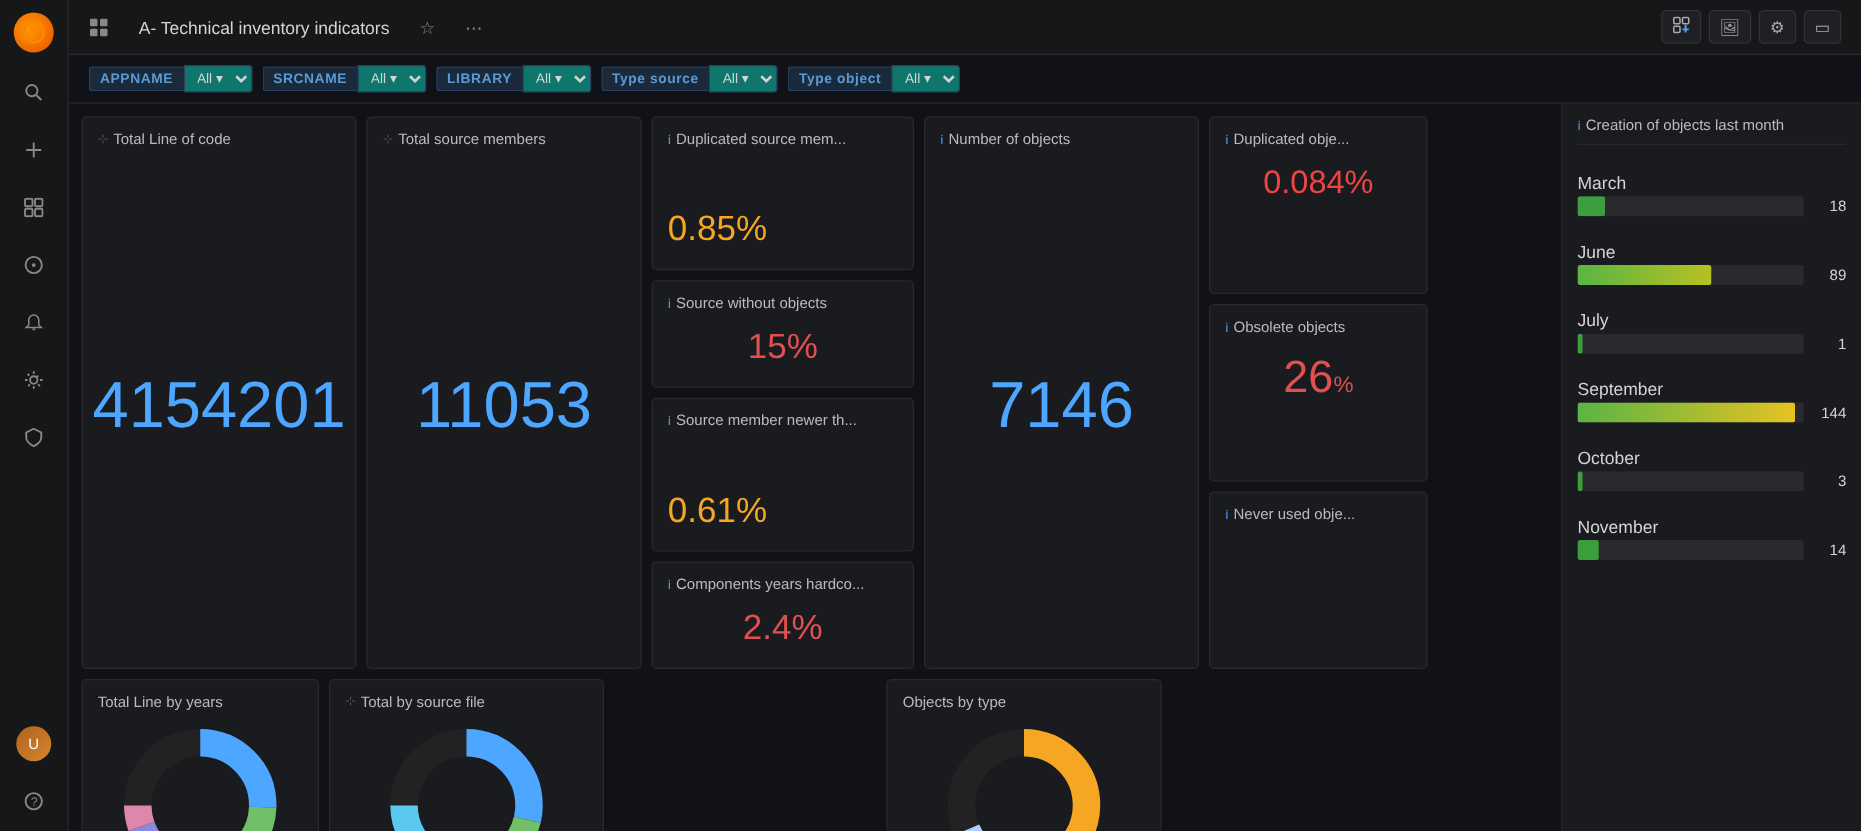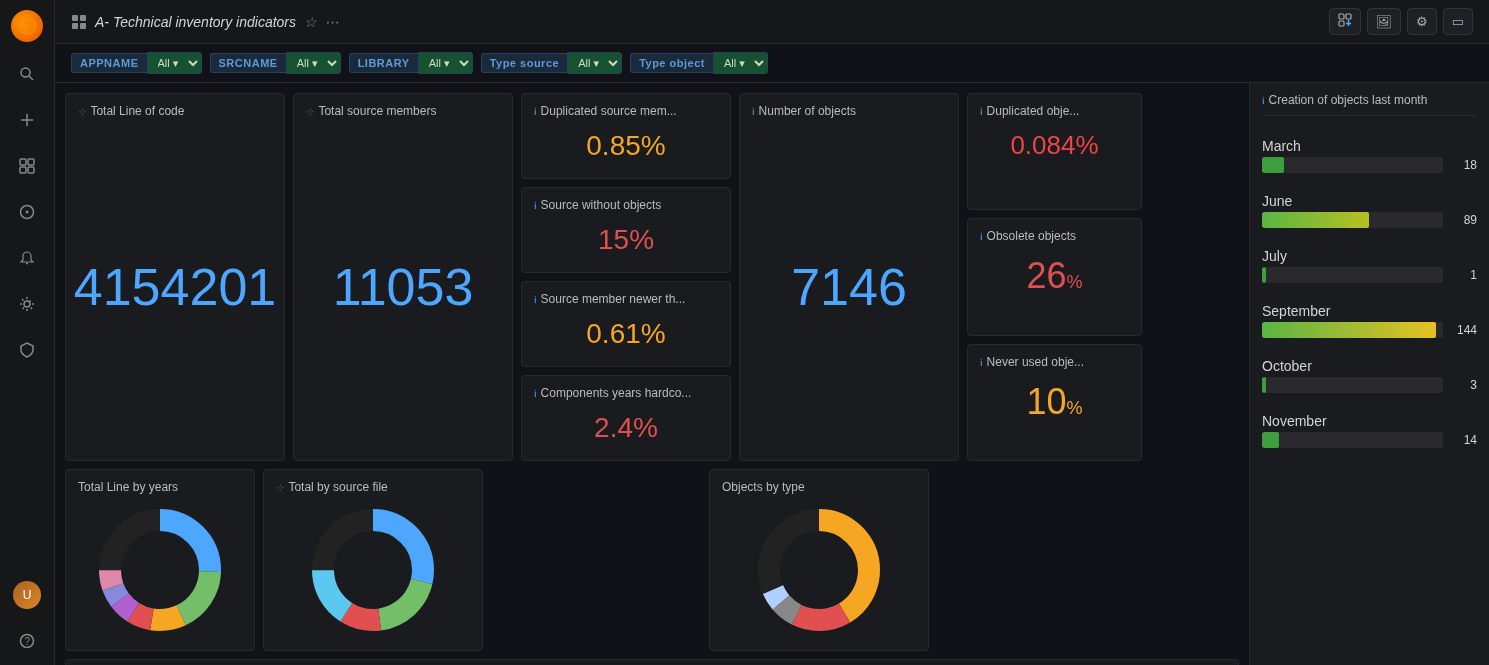--- a/index.html
+++ b/index.html
@@ -67,25 +67,24 @@
       display: flex;
       align-items: center;
       padding: 8px 16px;
       border-bottom: 1px solid #2a2a2e;
       background: #161719;
       gap: 12px;
     }
     .topbar-title {
       display: flex;
       align-items: center;
-      gap: 8px;
+      gap: 24px;
       font-size: 14px;
       color: #d4d4d4;
       flex: 1;
-      font-style: italic;
     }
     .topbar-actions { display: flex; gap: 6px; margin-left: auto; }
     .topbar-btn {
       background: #1f2025;
       border: 1px solid #333;
       color: #aaa;
       padding: 4px 8px;
       border-radius: 4px;
       cursor: pointer;
       font-size: 13px;
@@ -111,21 +110,21 @@
       color: #5b9bd5;
       padding: 3px 8px;
       font-size: 11px;
       font-weight: bold;
       border: 1px solid #2a4060;
       border-right: none;
       border-radius: 3px 0 0 3px;
       letter-spacing: 0.5px;
     }
     .filter-select {
-      background: #14532d;
+      background: #0f766e;
       color: #d4d4d4;
       border: 1px solid #2a4060;
       padding: 3px 6px;
       border-radius: 0 3px 3px 0;
       font-size: 11px;
       cursor: pointer;
     }
 
     
     .content {
@@ -199,22 +198,22 @@
       flex-direction: column;
       gap: 8px;
       width: 175px;
       flex-shrink: 0;
     }
 
     .stat-value-yellow {
       color: #f5a623;
       font-size: 28px;
       font-weight: 300;
-      text-align: center;
       padding: 6px 0;
+      margin-top: 37px;
     }
     .stat-value-red {
       color: #e05050;
       font-size: 28px;
       font-weight: 300;
       text-align: center;
       padding: 6px 0;
     }
     .stat-value-green {
       color: #ef4444;
@@ -510,23 +509,20 @@
             <div class="stat-value-red" style="font-size:36px;">
               <span>26</span><span style="font-size:18px;">%</span>
             </div>
           </div>
 
           <div class="card" style="flex:1;">
             <div class="card-header">
               <span style="color:#4da6ff;font-size:10px;">ℹ</span>
               <span>Never used obje...</span>
             </div>
-            <div class="stat-value-yellow" style="font-size:36px;">
-              <span>10</span><span style="font-size:18px;">%</span>
-            </div>
           </div>
         </div>
       </div>
 
       <div class="row">
 
         <div class="card" style="width:190px;flex-shrink:0;min-height:180px;">
           <div class="card-header">
             <span>Total Line by years</span>
           </div>

